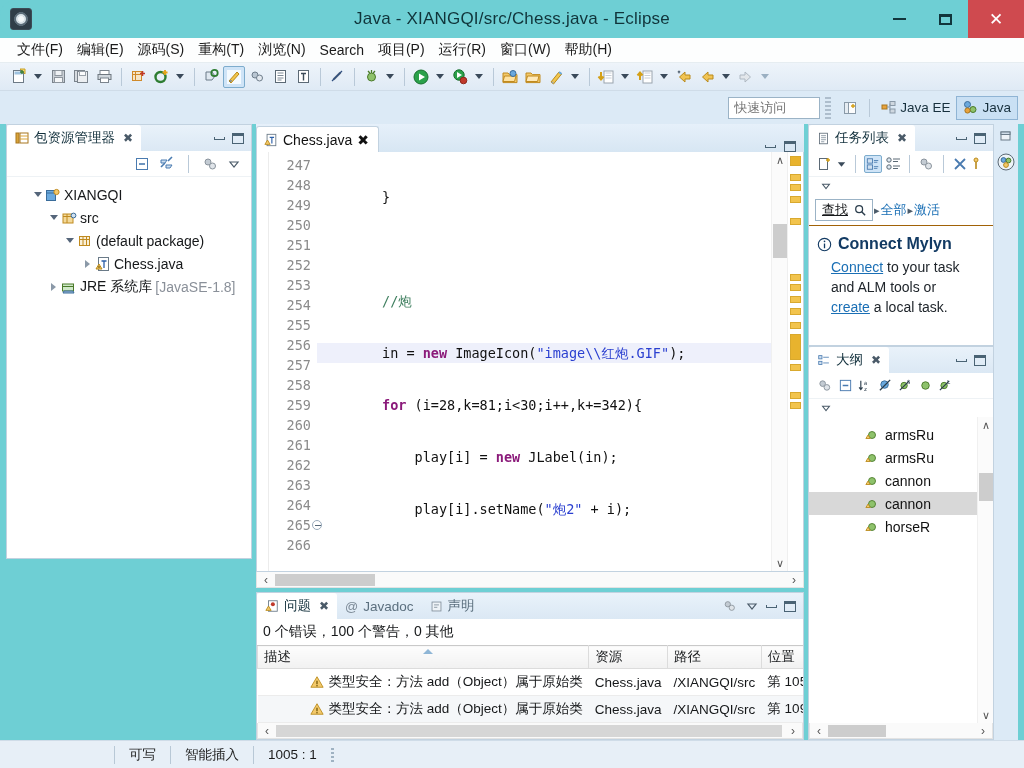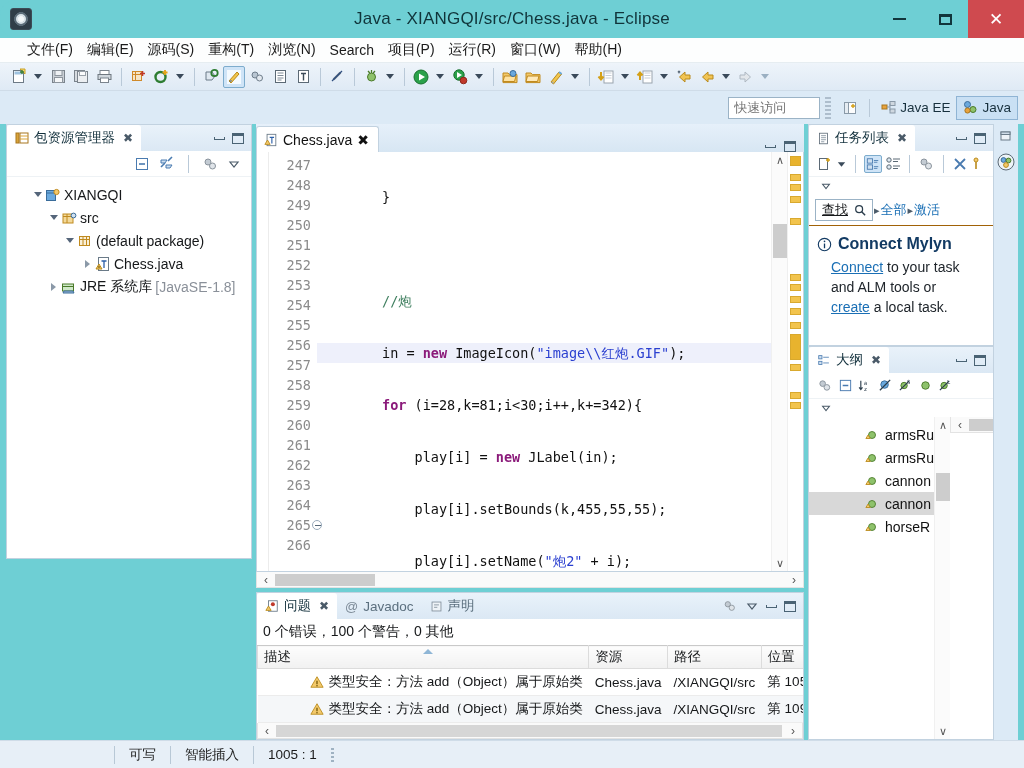--- a/index.html
+++ b/index.html
@@ -48,21 +48,21 @@
   .win-btn.close { width: 56px; background:#cf4a4f; color:#fff; }
   .win-min-glyph { width:13px; height:2px; background:#11363c; }
   .win-max-glyph { width:13px; height:11px; border:2px solid #11363c; border-top-width:3px;}
   .win-close-glyph { font-size: 17px; line-height: 1; }
 
   
   .menubar {
     flex: 0 0 25px; height: 25px;
     background: #fdfefe;
     display: flex; align-items: center;
-    padding-left: 20px;
+    padding-left: 10px;
     font-size: 14px; color: #1b1b1b;
     border-bottom: 1px solid #e6edf1;
   }
   .menu-item { padding: 2px 7px; white-space: nowrap; }
 
   
   .toolbar {
     flex: 0 0 28px; height: 28px;
     background: linear-gradient(#eef4fa, #dfeaf5);
     display: flex; align-items: center;
@@ -644,21 +644,20 @@
             <div class="lineno"></div>
           </div>
 
           <div class="code">
             <div class="cl"><span>        }</span></div>
             <div class="cl"><span></span></div>
             <div class="cl"><span class="cmt">        //炮</span></div>
             <div class="cl hl"><span>        in = </span><span class="kw">new</span><span> ImageIcon(</span><span class="str">"image\\红炮.GIF"</span><span>);</span></div>
             <div class="cl"><span>        </span><span class="kw">for</span><span> (i=28,k=81;i&lt;30;i++,k+=342){</span></div>
             <div class="cl"><span>            play[i] = </span><span class="kw">new</span><span> JLabel(in);</span></div>
-            <div class="cl"><span>            play[i].setBounds(k,455,55,55);</span></div>
             <div class="cl"><span>            play[i].setName(</span><span class="str">"炮2"</span><span> + i);</span></div>
             
             
             
             
             
             
             
             
             
@@ -928,21 +927,21 @@
               <circle cx="6.5" cy="8" r="3.4" fill="#8ec26b" stroke="#4a7a2a"></circle>
               <text x="9.5" y="6" font-size="6" fill="#2b3d4c" font-family="monospace">L</text>
               <path d="M2 13 L12 3" stroke="#2b3d4c" stroke-width="1.3"></path>
             </svg>
         </div>
         <div class="view-toolbar2">
           <svg width="14" height="12" viewBox="0 0 14 14">
               <path d="M3 5 L11 5 7 10z" fill="none" stroke="#4a5a68" stroke-width="1.2"></path>
             </svg>
         </div>
-        <div class="view-body" style="display:flex;">
+        <div class="view-body" style="display:flex;flex-direction:column;">
           <div style="display:flex;flex:1 1 auto;min-height:0;">
             <div class="outline-list" style="flex:1 1 auto;overflow:hidden;">
               <div class="orow">
                 <svg width="14" height="14" viewBox="0 0 16 16">
                     <circle cx="8" cy="8" r="4" fill="#8ec26b" stroke="#4a7a2a"></circle>
                     <path d="M1 12 l2.5-4 2.5 4z" fill="#f3c96b" stroke="#b98a1c"></path>
                   </svg>
                 <span>armsRu</span>
               </div>
               <div class="orow">

